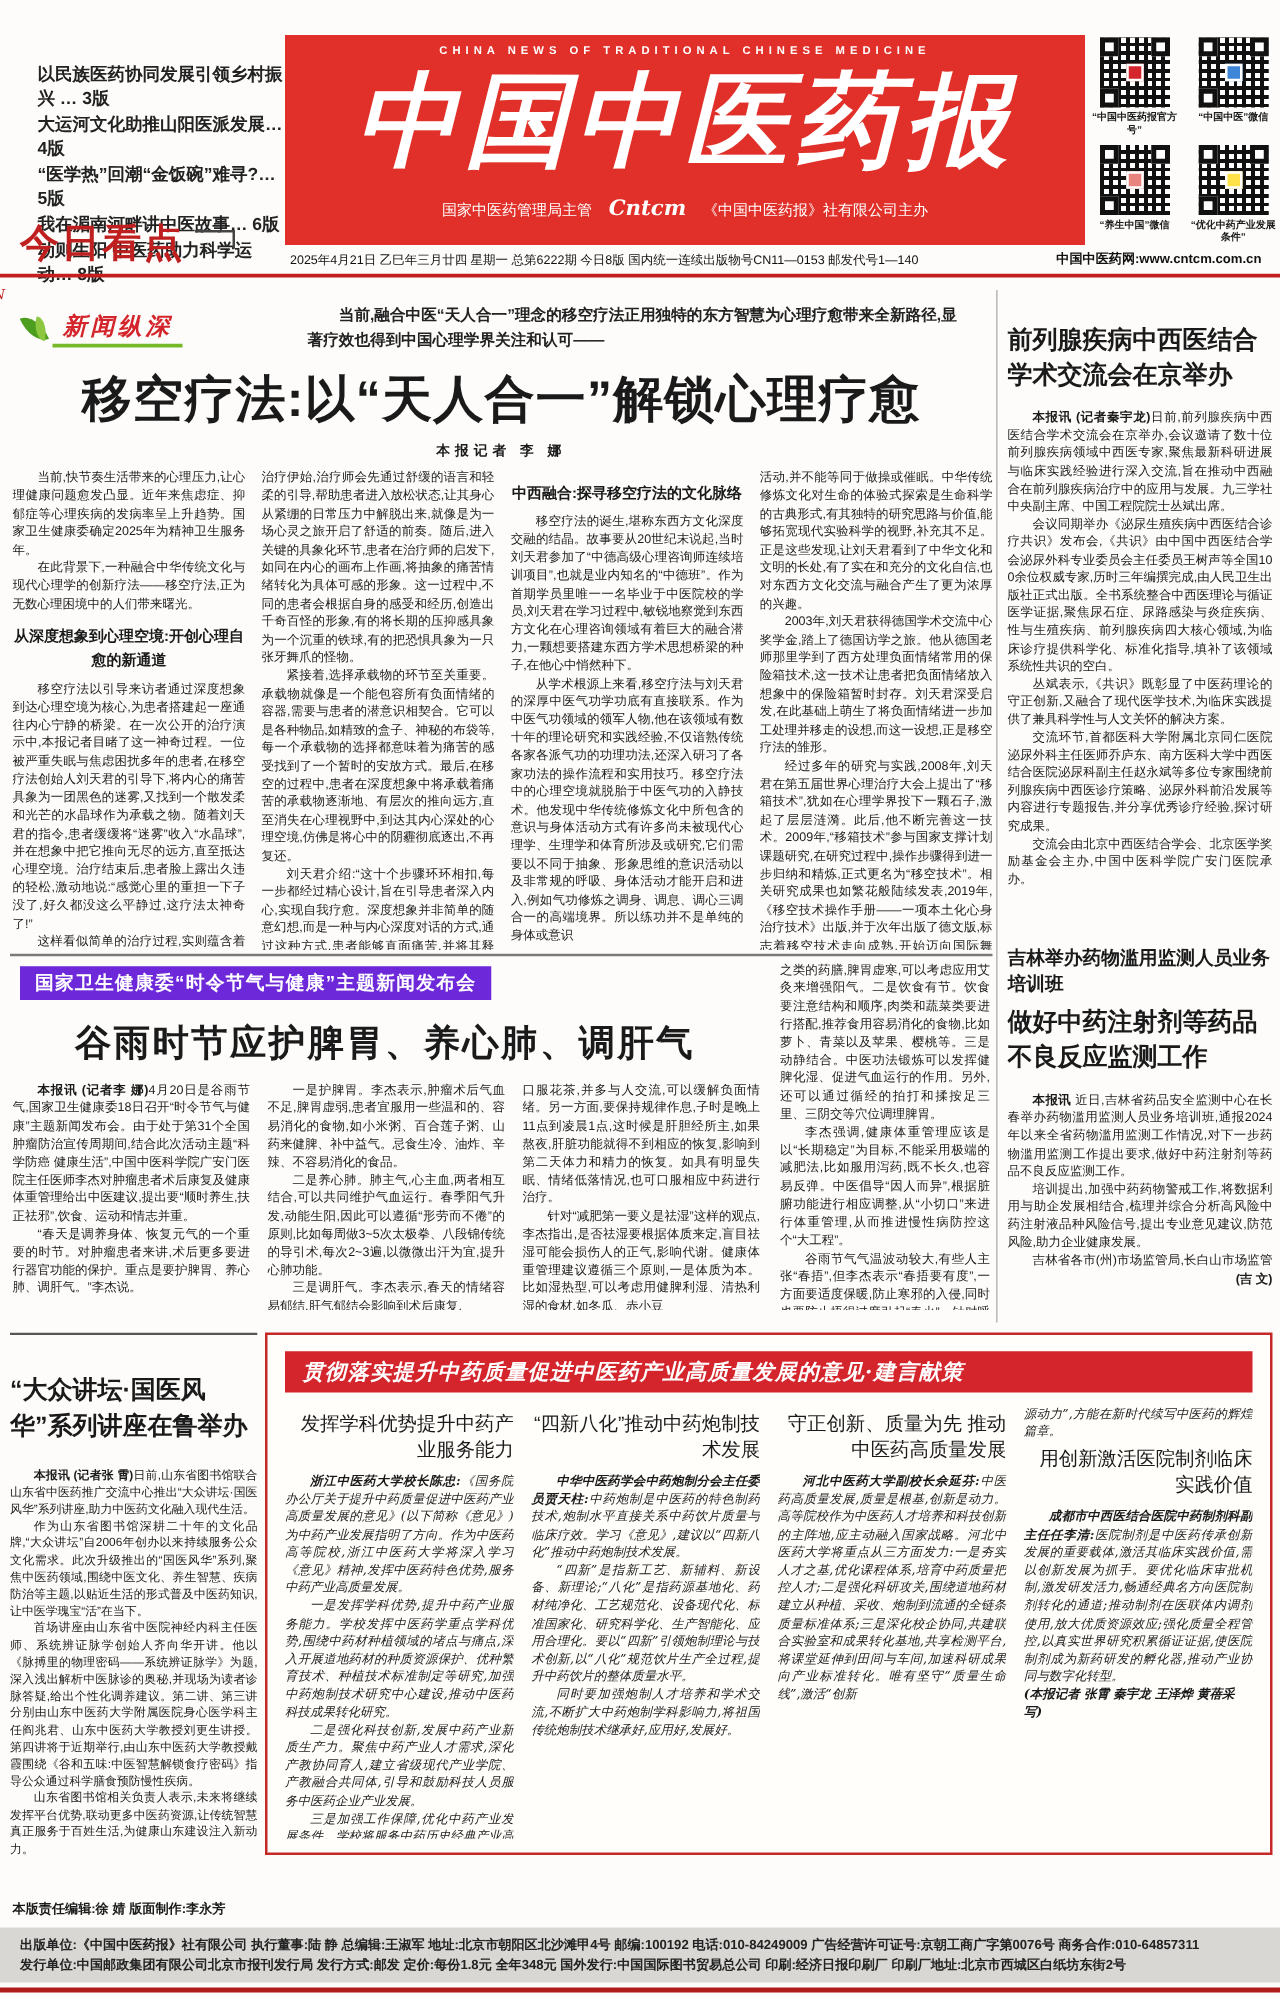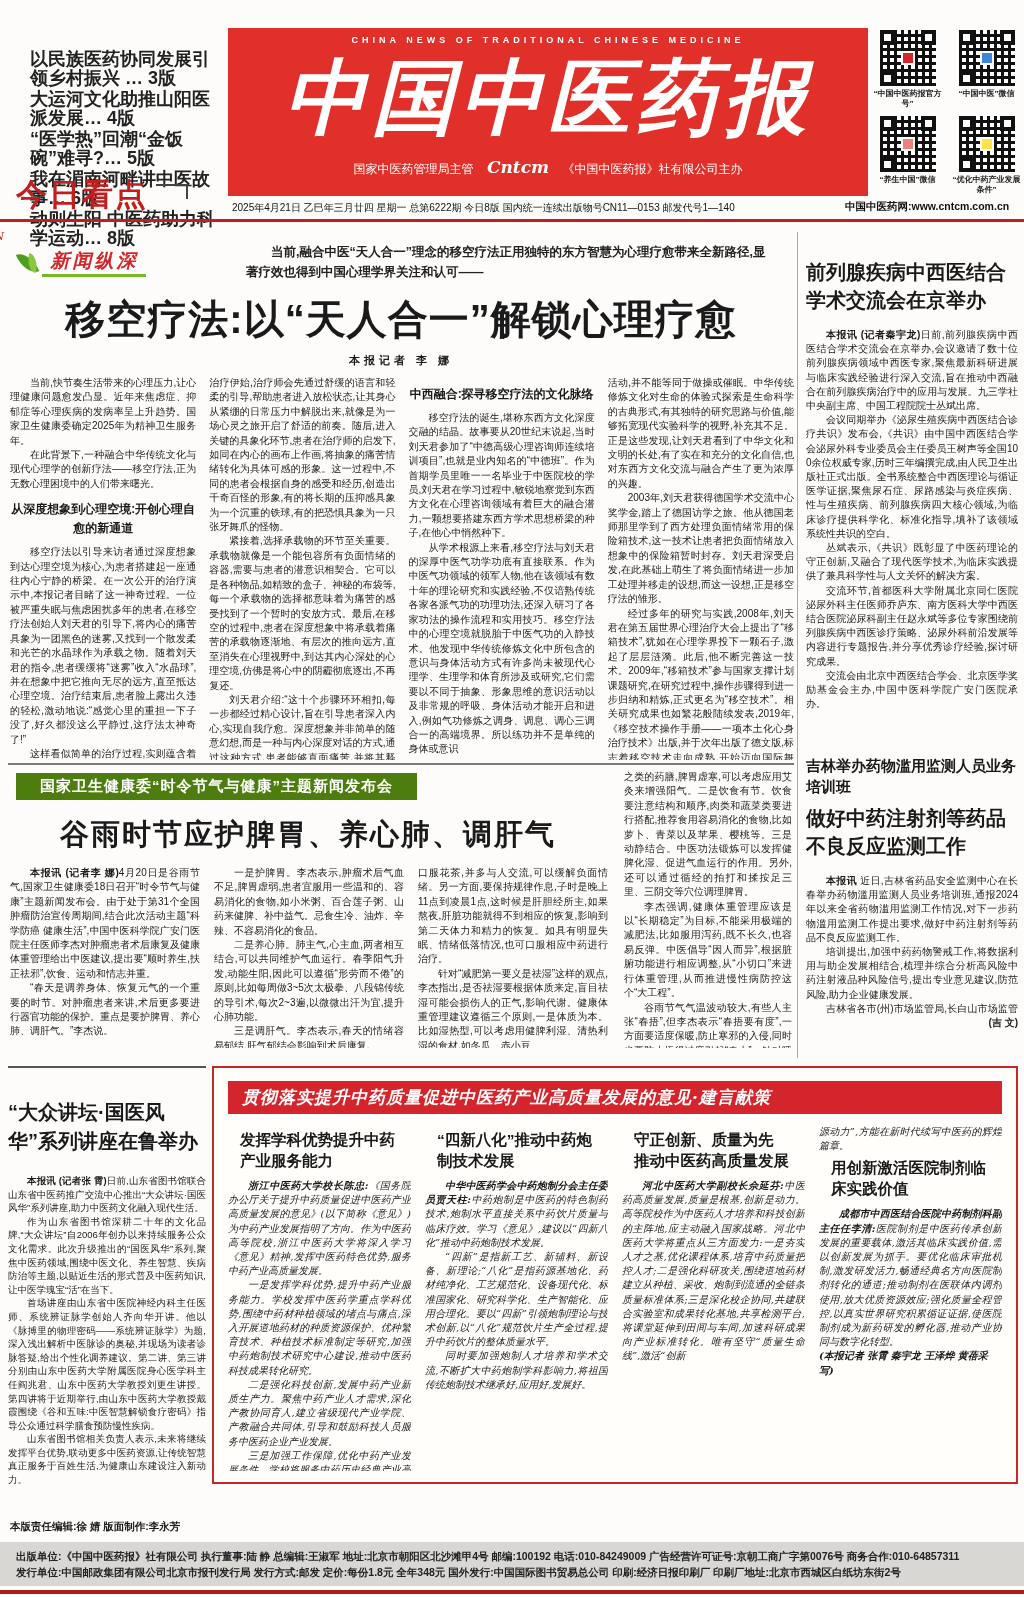--- a/index.html
+++ b/index.html
@@ -1,19 +1,19 @@
 <!DOCTYPE html>
 <html><head>
 <meta charset="utf-8">
 <style>
   html,body{margin:0;padding:0;background:#e9e7e4;}
   .page{position:relative;width:1024px;height:1597px;background:#fdfcfa;font-family:"Liberation Sans",sans-serif;color:#1a1a1a;overflow:hidden;margin:0 auto;}
   
   .teasers{position:absolute;left:30px;top:50px;width:196px;}
-  .tease{font-weight:bold;font-size:18px;line-height:19px;color:#222;margin-bottom:2px;}
+  .tease{font-weight:bold;font-size:14px;line-height:19px;color:#222;margin-bottom:2px;}
   .focus{position:absolute;left:16px;top:174px;white-space:nowrap;}
   .focus-cn{font-size:31px;font-weight:900;color:#c01f1f;letter-spacing:2px;font-family:"Liberation Serif",serif;}
   .focus-en{font-family:"DejaVu Serif",serif;font-style:italic;font-size:11px;color:#c01f1f;margin-left:-68px;vertical-align:-10px;}
   .bracket{display:inline-block;width:30px;height:13px;border-top:2px solid #444;border-right:2px solid #444;margin-left:8px;vertical-align:6px;}
   .masthead{position:absolute;left:228px;top:28px;width:640px;height:168px;background:#e03029;color:#fff;text-align:center;}
   .m-en{font-size:9px;letter-spacing:4px;padding-top:7px;font-weight:bold;}
   .m-title{font-family:"DejaVu Serif",serif;font-style:italic;font-weight:bold;font-size:82px;line-height:104px;letter-spacing:6px;white-space:nowrap;}
   .m-sub{font-size:12px;margin-top:8px;}
   .m-logo{font-family:"DejaVu Serif",serif;font-style:italic;font-weight:bold;font-size:17px;margin:0 10px;}
   .qrgrid{position:absolute;left:872px;top:30px;width:150px;display:flex;flex-wrap:wrap;justify-content:space-between;}
@@ -39,21 +39,21 @@
   .f-title{position:absolute;left:8px;top:292px;width:786px;text-align:center;font-size:40px;font-weight:900;letter-spacing:1px;white-space:nowrap;}
   .f-byline{position:absolute;left:8px;top:353px;width:786px;text-align:center;font-size:11px;font-weight:bold;letter-spacing:4px;}
   .f-cols{position:absolute;left:10px;top:376px;width:784px;height:384px;display:flex;gap:13px;}
   .col{flex:1;overflow:hidden;text-align:justify;font-size:10px;line-height:14.4px;word-break:break-all;}
   .para{margin:0;text-indent:2em;}
   .noind{text-indent:0;}
   .colhead{font-weight:900;font-size:12px;line-height:19px;text-align:center;margin:9px 0 7px;text-indent:0;}
   .sign{margin:0;text-align:left;font-weight:bold;text-indent:0;}
   .hr1{position:absolute;left:8px;top:763px;width:786px;border-top:2px solid #7a7a7a;}
   
-  .g-banner{position:absolute;left:16px;top:773px;background:#4d7c0f;color:#fff;font-weight:bold;font-size:15px;letter-spacing:1px;padding:4px 24px;}
+  .g-banner{position:absolute;left:16px;top:773px;background:#6d28d9;color:#fff;font-weight:bold;font-size:15px;letter-spacing:1px;padding:4px 12px;}
   .g-title{position:absolute;left:8px;top:815px;width:600px;text-align:center;font-size:29px;font-weight:900;letter-spacing:2px;white-space:nowrap;}
   .g-cols{position:absolute;left:10px;top:866px;width:598px;height:182px;display:flex;gap:14px;}
   .g-tall{position:absolute;left:624px;top:770px;width:168px;height:278px;overflow:hidden;text-align:justify;font-size:10px;line-height:14.4px;word-break:break-all;}
   
   .sb-divider{position:absolute;left:797px;top:232px;height:826px;border-left:1px solid #a8a8a8;}
   .sb-a1{position:absolute;left:806px;top:258px;width:212px;height:522px;overflow:hidden;}
   .sb-title{font-size:20px;font-weight:900;line-height:28px;margin:0 0 14px;}
   .sb-body{text-align:justify;font-size:10px;line-height:14.2px;word-break:break-all;}
   .sb-a2{position:absolute;left:806px;top:756px;width:212px;height:276px;overflow:hidden;}
   .kicker{font-family:"DejaVu Serif",serif;font-weight:bold;font-size:15px;line-height:21px;margin-bottom:6px;}
@@ -62,21 +62,21 @@
   
   .bl{position:absolute;left:8px;top:1066px;width:198px;height:446px;overflow:hidden;}
   .bl-rule{border-top:2px solid #555;margin-bottom:30px;}
   .bl-title{font-size:20px;font-weight:900;line-height:29px;margin:0 0 18px;}
   .bl-body{text-align:justify;font-size:9.5px;line-height:13.6px;word-break:break-all;}
   
   .box{position:absolute;left:212px;top:1066px;width:806px;height:418px;border:2px solid #c62828;background:#fffefb;box-sizing:border-box;}
   .box-banner{margin:13px 14px 9px;background:#d3252b;color:#fff;font-family:"DejaVu Serif",serif;font-style:italic;font-weight:bold;font-size:17px;letter-spacing:1px;padding:5px 14px;}
   .box-cols{display:flex;gap:14px;padding:2px 14px;height:346px;overflow:hidden;}
   .bcol{flex:1;overflow:hidden;text-align:justify;font-size:10px;line-height:14.2px;word-break:break-all;font-family:"DejaVu Serif",serif;font-style:italic;}
-  .c-title{font-family:"Liberation Sans",sans-serif;font-style:normal;font-size:15.5px;font-weight:700;text-align:left;line-height:21px;margin:4px 12px 8px;}
+  .c-title{font-family:"Liberation Sans",sans-serif;font-style:normal;font-size:15.5px;font-weight:400;text-align:right;line-height:21px;margin:4px 0 8px;}
   .cont{margin-bottom:2px;}
   
   .editors{position:absolute;left:10px;top:1520px;font-weight:bold;font-size:10.5px;}
   .pubbar{position:absolute;left:0;top:1542px;width:1024px;height:44px;background:#d8d7d4;box-sizing:border-box;padding:6px 16px;font-weight:bold;font-size:10.5px;line-height:16px;color:#222;}
   .bottomline{position:absolute;left:0;top:1590px;width:1024px;height:4px;background:#b01c1c;}
 </style>
 </head>
 <body>
 
 <div class="page">

